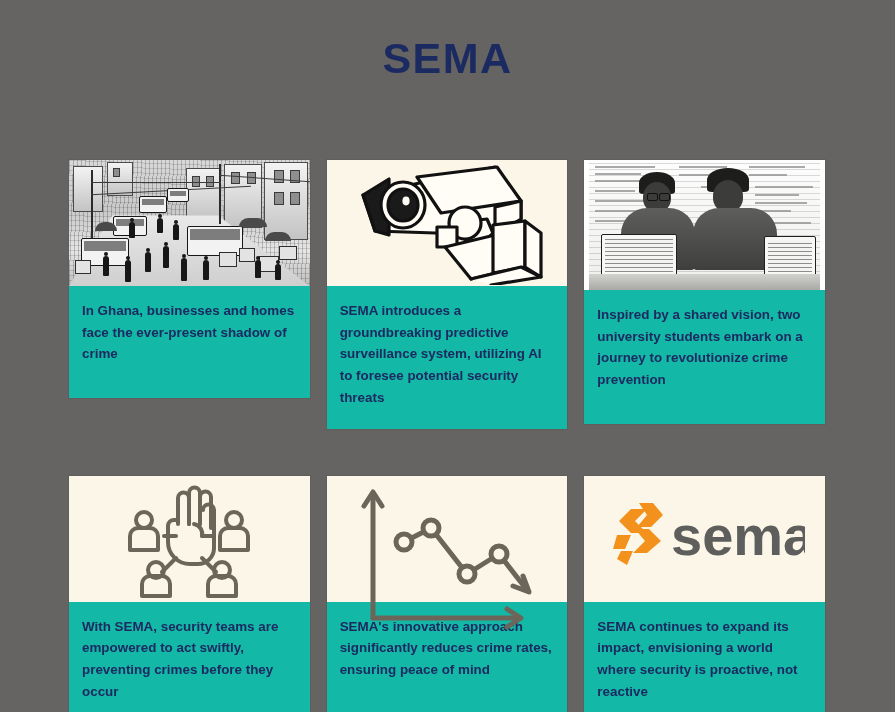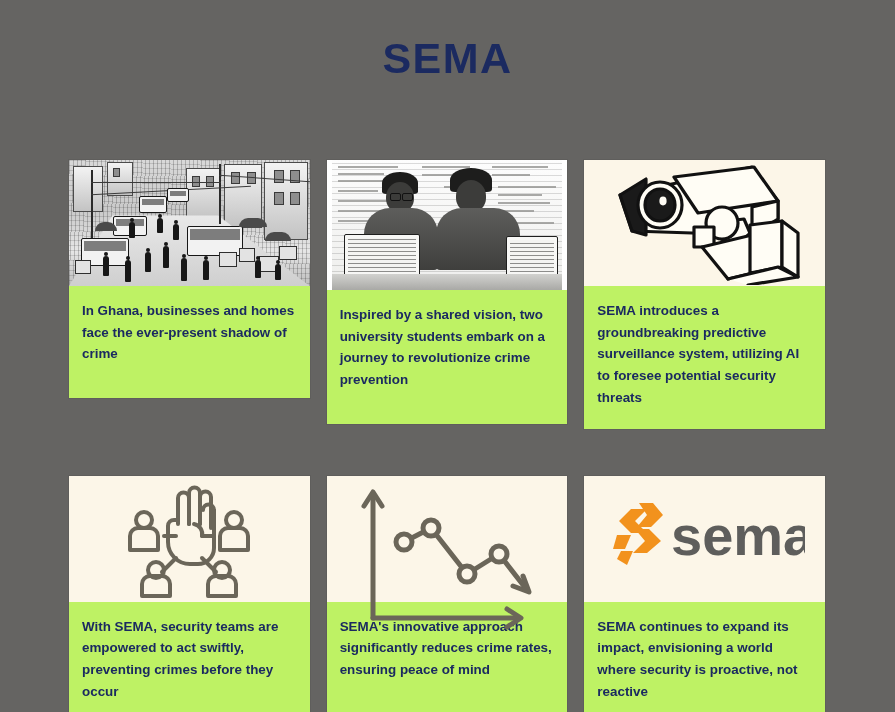--- a/index.html
+++ b/index.html
@@ -53,21 +53,21 @@
   }
   .card-media {
     position: relative;
     width: 100%;
     height: 126px;
     background: #FCF6E8;
     overflow: hidden;
   }
   .card-media.tall { height: 130px; }
   .card-caption {
-    background: #bef264;
+    background: #14b8a6;
     padding: 14px 13px 20px 13px;
     color: #1B2A60;
     font-size: 13.4px;
     line-height: 1.62;
     font-weight: bold;
     font-family: "Liberation Sans", sans-serif;
   }
   .card-caption.c1 { min-height: 78px; }
   .card-caption.c2 { min-height: 100px; }
   .card-caption.c3 { min-height: 96px; }
@@ -284,20 +284,54 @@
             <div class="ps-person" style="left:112px;top:98px;height:23px;"></div>
             <div class="ps-person" style="left:134px;top:100px;"></div>
             <div class="ps-person" style="left:60px;top:62px;height:16px;"></div>
             <div class="ps-person" style="left:88px;top:58px;height:15px;"></div>
             <div class="ps-person" style="left:104px;top:64px;height:16px;"></div>
             <div class="ps-person" style="left:186px;top:100px;height:18px;"></div>
             <div class="ps-person" style="left:206px;top:104px;height:16px;"></div>
           </div>
         </div>
         <div class="card-caption c1">In Ghana, businesses and homes face the ever-present shadow of crime</div>
+      </div>
+
+      <div class="card">
+        <div class="card-media">
+          <div class="icon-wrap">
+            <svg width="205" height="124" viewBox="0 0 205 124" fill="none">
+              <g stroke="#111111" stroke-width="3.2" stroke-linejoin="round" stroke-linecap="round">
+
+                <path d="M18 34 L150 6 L176 40 L176 58 L150 74 L30 70 Z" fill="#FFFDF5"></path>
+
+                <path d="M18 34 L44 18 L44 74 L30 70 Z" fill="#1a1a1a"></path>
+
+                <ellipse cx="58" cy="44" rx="22" ry="23" fill="#FFFDF5"></ellipse>
+                <ellipse cx="58" cy="44" rx="15" ry="16" fill="#1a1a1a"></ellipse>
+                <ellipse cx="61" cy="40" rx="3.6" ry="4.4" fill="#FFFDF5" stroke="none"></ellipse>
+
+                <path d="M72 16 L152 6 L176 40 L96 52 Z" fill="#FFFDF5"></path>
+
+                <path d="M150 46 L176 40 L176 58 L150 74 Z" fill="#FFFDF5"></path>
+
+                <path d="M108 62 a22 20 0 0 0 40 10 l-6 -14 z" fill="#FFFDF5"></path>
+                <circle cx="120" cy="62" r="16" fill="#FFFDF5"></circle>
+
+                <path d="M92 66 L112 66 L112 86 L92 86 Z" fill="#FFFDF5"></path>
+                <path d="M100 86 L150 74 L176 106 L126 118 Z" fill="#FFFDF5"></path>
+
+                <path d="M148 64 L180 60 L180 106 L148 112 Z" fill="#FFFDF5"></path>
+                <path d="M180 60 L196 72 L196 116 L180 106 Z" fill="#FFFDF5"></path>
+                <path d="M126 118 L176 106 L196 116 L146 124" fill="#FFFDF5"></path>
+              </g>
+            </svg>
+          </div>
+        </div>
+        <div class="card-caption c3">SEMA introduces a groundbreaking predictive surveillance system, utilizing AI to foresee potential security threats</div>
       </div>
 
       <div class="card">
         <div class="card-media tall">
           <div class="photo-students">
             <div class="pst-inner">
 
               <div class="pst-code" style="left:6px;top:6px;width:60px;"></div>
               <div class="pst-code" style="left:6px;top:13px;width:46px;"></div>
               <div class="pst-code" style="left:6px;top:20px;width:72px;"></div>
@@ -330,54 +364,20 @@
               <div class="pst-laptop" style="left:12px;top:74px;width:74px;height:40px;"></div>
               <div class="pst-laptop" style="right:4px;top:76px;width:50px;height:38px;"></div>
 
               <div class="pst-desk"></div>
             </div>
           </div>
         </div>
         <div class="card-caption c2">Inspired by a shared vision, two university students embark on a journey to revolutionize crime prevention</div>
       </div>
 
-      <div class="card">
-        <div class="card-media">
-          <div class="icon-wrap">
-            <svg width="205" height="124" viewBox="0 0 205 124" fill="none">
-              <g stroke="#111111" stroke-width="3.2" stroke-linejoin="round" stroke-linecap="round">
-
-                <path d="M18 34 L150 6 L176 40 L176 58 L150 74 L30 70 Z" fill="#FFFDF5"></path>
-
-                <path d="M18 34 L44 18 L44 74 L30 70 Z" fill="#1a1a1a"></path>
-
-                <ellipse cx="58" cy="44" rx="22" ry="23" fill="#FFFDF5"></ellipse>
-                <ellipse cx="58" cy="44" rx="15" ry="16" fill="#1a1a1a"></ellipse>
-                <ellipse cx="61" cy="40" rx="3.6" ry="4.4" fill="#FFFDF5" stroke="none"></ellipse>
-
-                <path d="M72 16 L152 6 L176 40 L96 52 Z" fill="#FFFDF5"></path>
-
-                <path d="M150 46 L176 40 L176 58 L150 74 Z" fill="#FFFDF5"></path>
-
-                <path d="M108 62 a22 20 0 0 0 40 10 l-6 -14 z" fill="#FFFDF5"></path>
-                <circle cx="120" cy="62" r="16" fill="#FFFDF5"></circle>
-
-                <path d="M92 66 L112 66 L112 86 L92 86 Z" fill="#FFFDF5"></path>
-                <path d="M100 86 L150 74 L176 106 L126 118 Z" fill="#FFFDF5"></path>
-
-                <path d="M148 64 L180 60 L180 106 L148 112 Z" fill="#FFFDF5"></path>
-                <path d="M180 60 L196 72 L196 116 L180 106 Z" fill="#FFFDF5"></path>
-                <path d="M126 118 L176 106 L196 116 L146 124" fill="#FFFDF5"></path>
-              </g>
-            </svg>
-          </div>
-        </div>
-        <div class="card-caption c3">SEMA introduces a groundbreaking predictive surveillance system, utilizing AI to foresee potential security threats</div>
-      </div>
-
     </div>
 
     <div class="row row-bottom">
 
       <div class="card">
         <div class="card-media">
           <div class="icon-wrap">
             <svg width="150" height="118" viewBox="0 0 150 118" fill="none">
               <g stroke="#6B6659" stroke-width="4" stroke-linecap="round" stroke-linejoin="round" fill="none">
 

